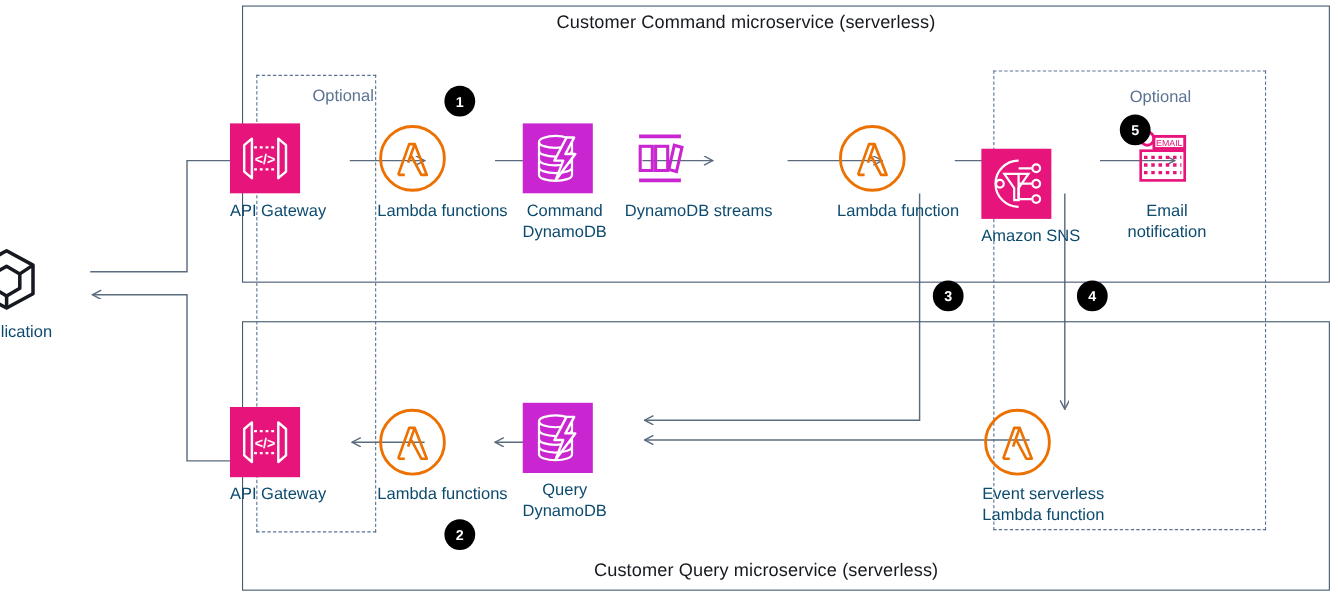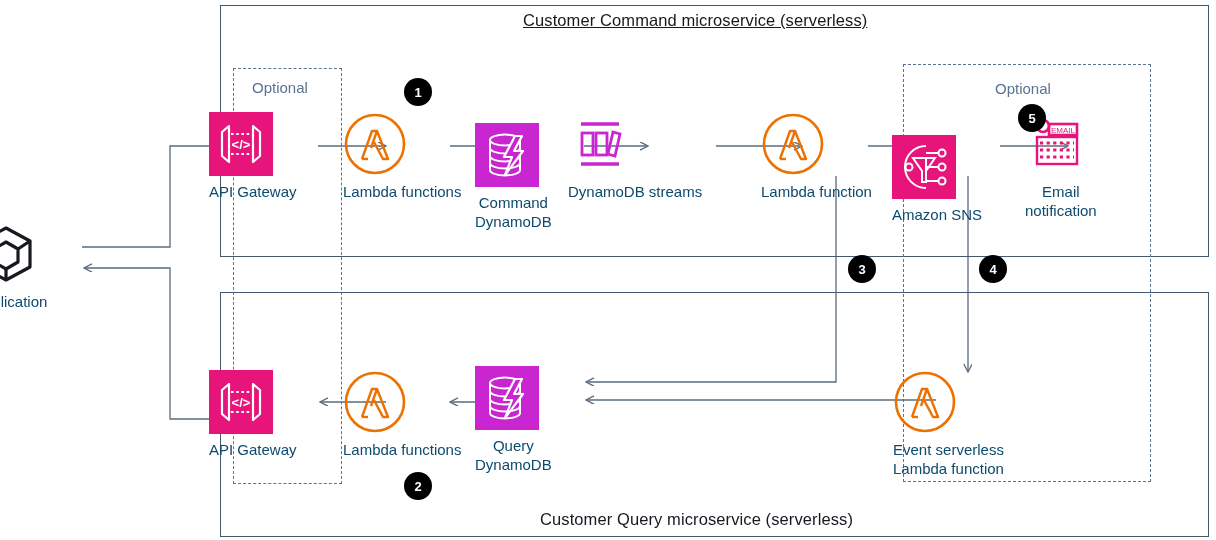--- a/index.html
+++ b/index.html
@@ -33,20 +33,21 @@
     position:absolute;
     border:1.5px dashed #5a7391;
     box-sizing:border-box;
     background:transparent;
   }
   .optional-label{
     position:absolute;
     font-size:15px;
     color:#5a7391;
     white-space:nowrap;
+    margin-left:32px;
   }
 
   .node{
     position:absolute;
     display:flex;
     flex-direction:column;
     align-items:flex-start;
     width:150px;
     margin-left:-75px;
   }
@@ -107,21 +108,21 @@
       <path d="M936,400 L586,400" marker-end="url(#ah)"></path>
 
       <path d="M515,402 L450,402" marker-end="url(#ah)"></path>
       <path d="M386,402 L320,402" marker-end="url(#ah)"></path>
 
       <path d="M251,419 L170,419 L170,268 L84,268" marker-end="url(#ah)"></path>
     </g>
   </svg>
 
   <div class="group-box" style="left:220px;top:5px;width:989px;height:252px;"></div>
-  <div class="group-title" style="left:523px;top:11px;text-decoration:underline;">Customer Command microservice (serverless)</div>
+  <div class="group-title" style="left:506px;top:11px;">Customer Command microservice (serverless)</div>
 
   <div class="group-box" style="left:220px;top:292px;width:989px;height:245px;"></div>
   <div class="group-title" style="left:540px;top:510px;">Customer Query microservice (serverless)</div>
 
   <div class="dashed-box" style="left:233px;top:68px;width:109px;height:416px;"></div>
   <div class="optional-label" style="left:252px;top:79px;">Optional</div>
 
   <div class="dashed-box" style="left:903px;top:64px;width:248px;height:418px;"></div>
   <div class="optional-label" style="left:995px;top:80px;">Optional</div>
 
@@ -163,21 +164,21 @@
         <g fill="none" stroke="#ED7100" stroke-width="2.4" stroke-linejoin="round">
           <path d="M19 47 L29 19 L34 19 L28 36"></path>
           <path d="M31 30 L40 47 L45 47 L34 19"></path>
           <path d="M19 47 L25 47"></path>
         </g>
       </svg>
     </span>
     <span class="caption">Lambda  functions</span>
   </div>
 
-  <div class="node" style="left:550px;top:123px;">
+  <div class="node" style="left:550px;top:112px;">
     <span class="icon">
       <svg viewBox="0 0 64 64" class="sq" width="64" height="64">
         <rect width="64" height="64" fill="#C925D1"></rect>
         <g fill="none" stroke="#ffffff" stroke-width="2">
           <ellipse cx="30" cy="17" rx="15" ry="5.4"></ellipse>
           <path d="M15 17 L15 47 A15 5.4 0 0 0 45 47 L45 17"></path>
           <path d="M15 25 A15 5.4 0 0 0 45 25"></path>
           <path d="M15 33 A15 5.4 0 0 0 45 33"></path>
           <path d="M15 40 A15 5.4 0 0 0 45 40"></path>
         </g>

